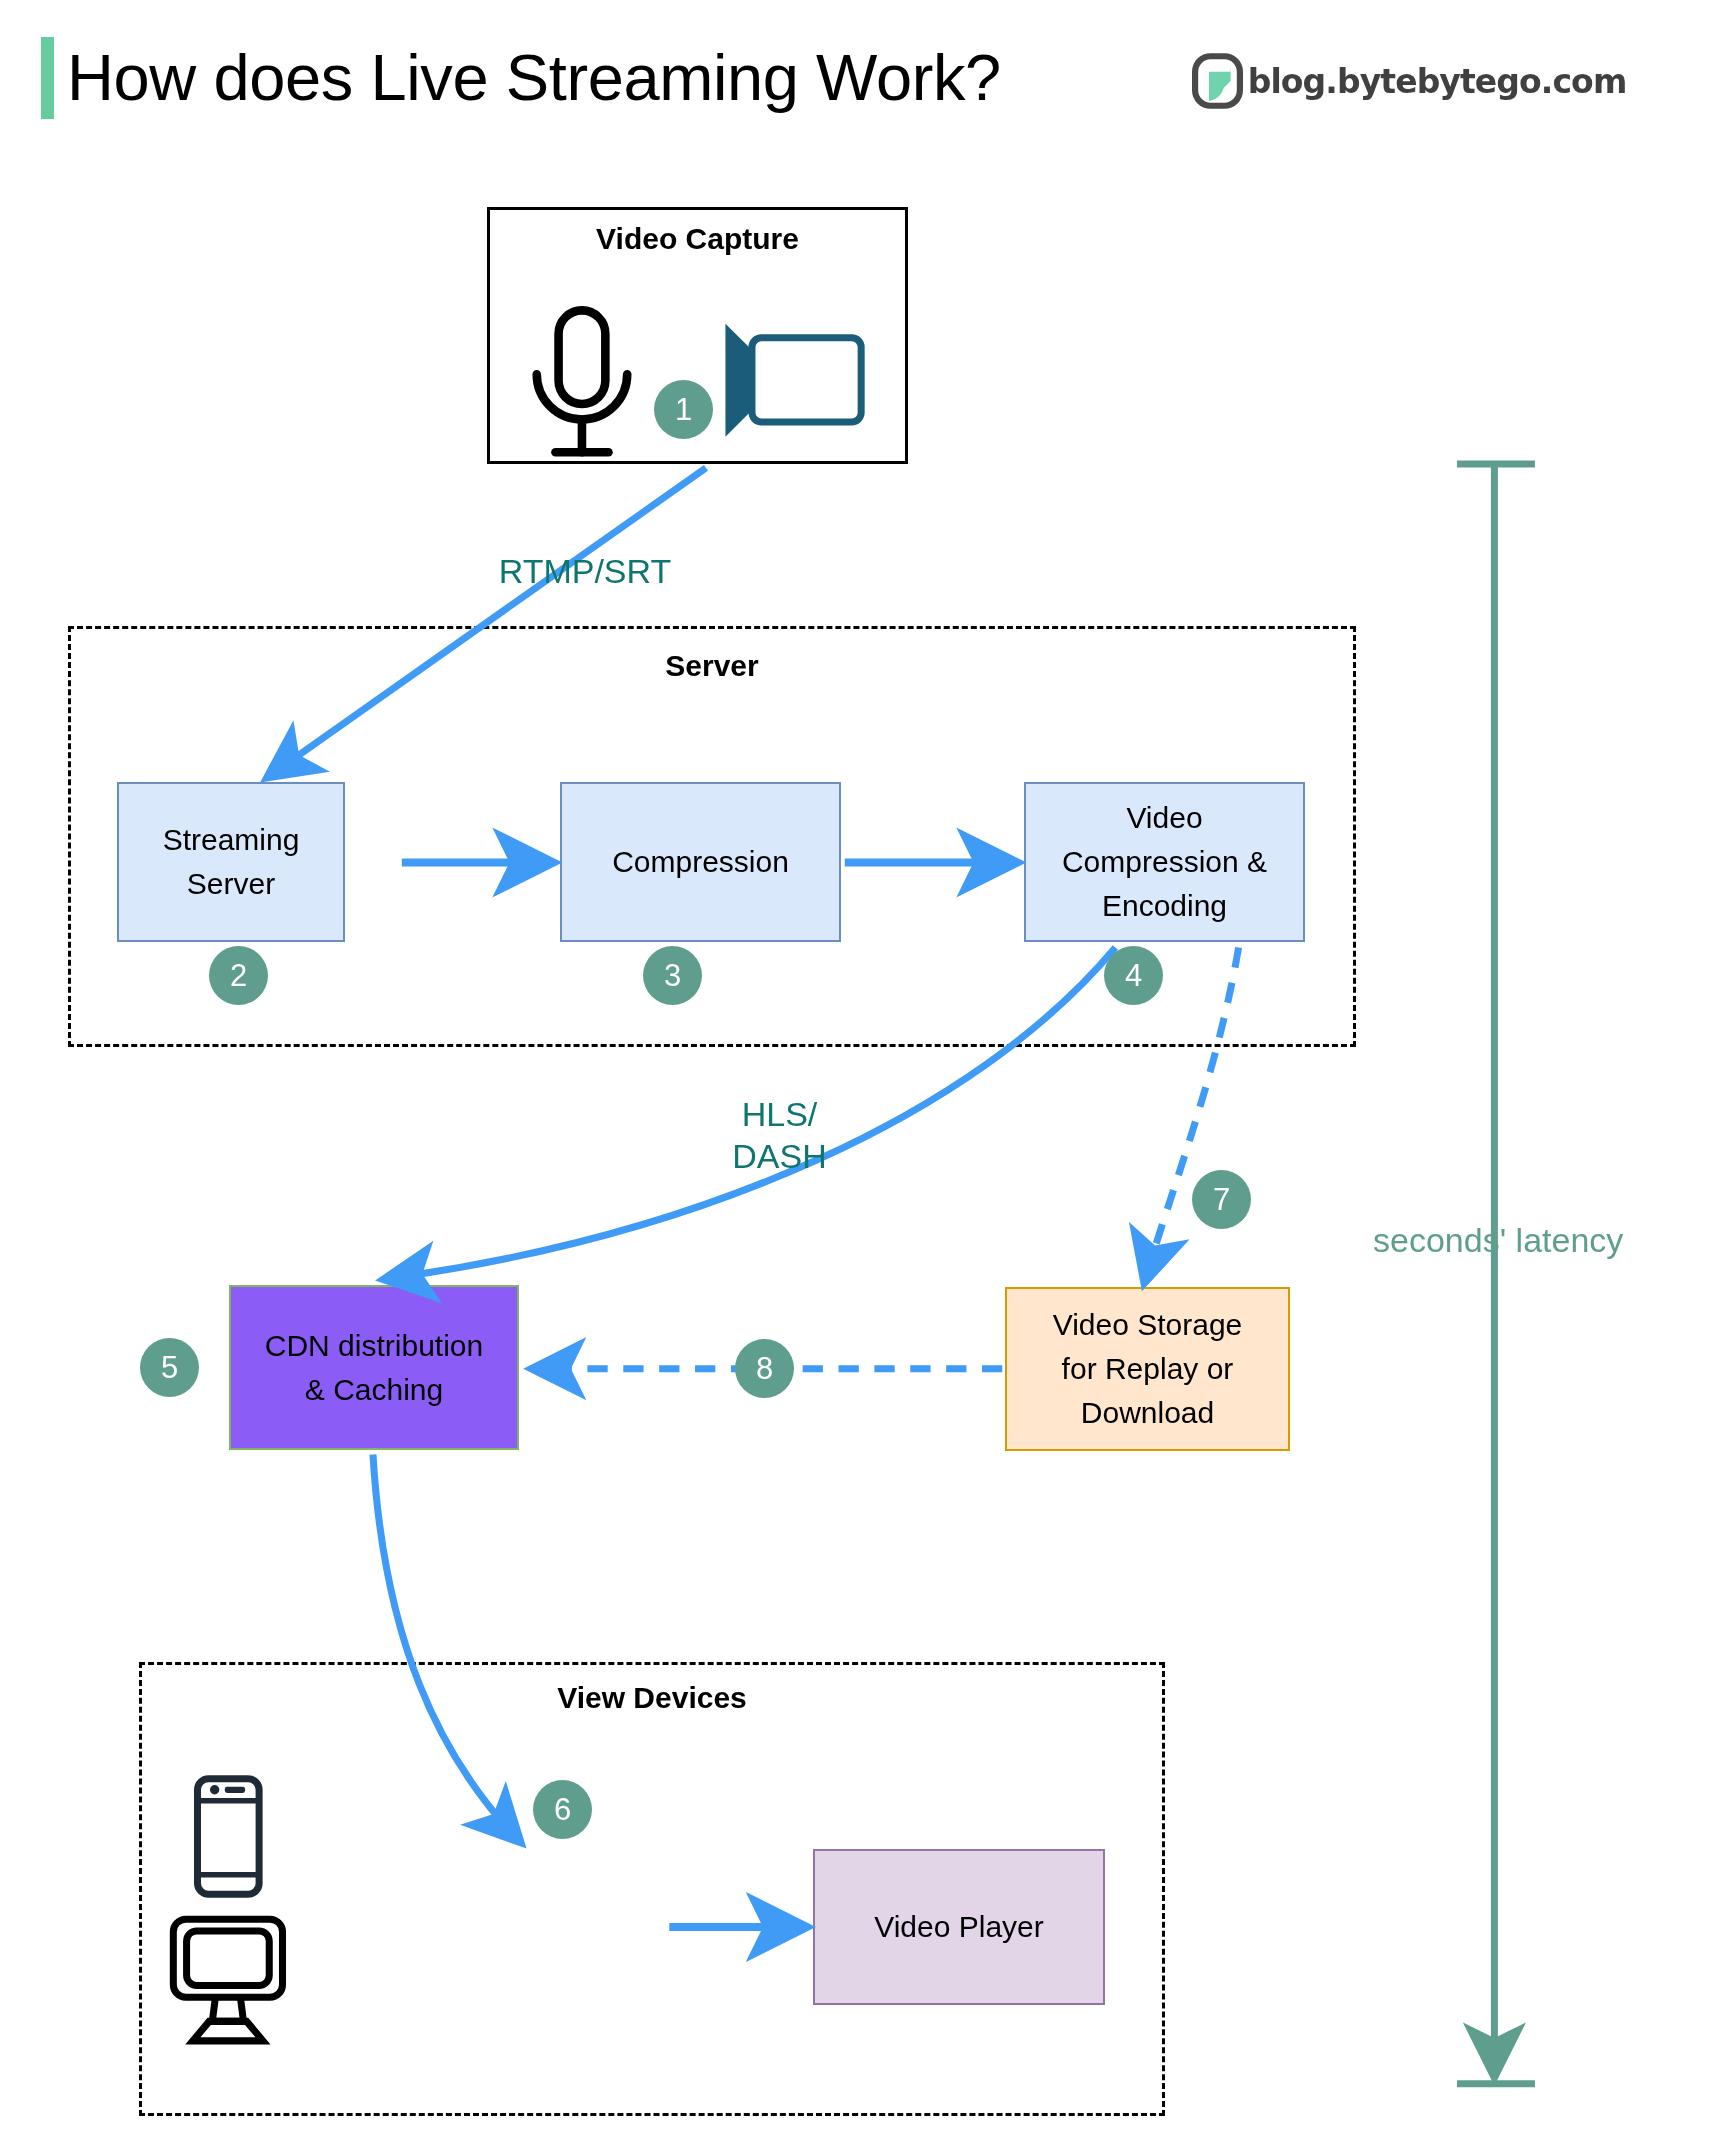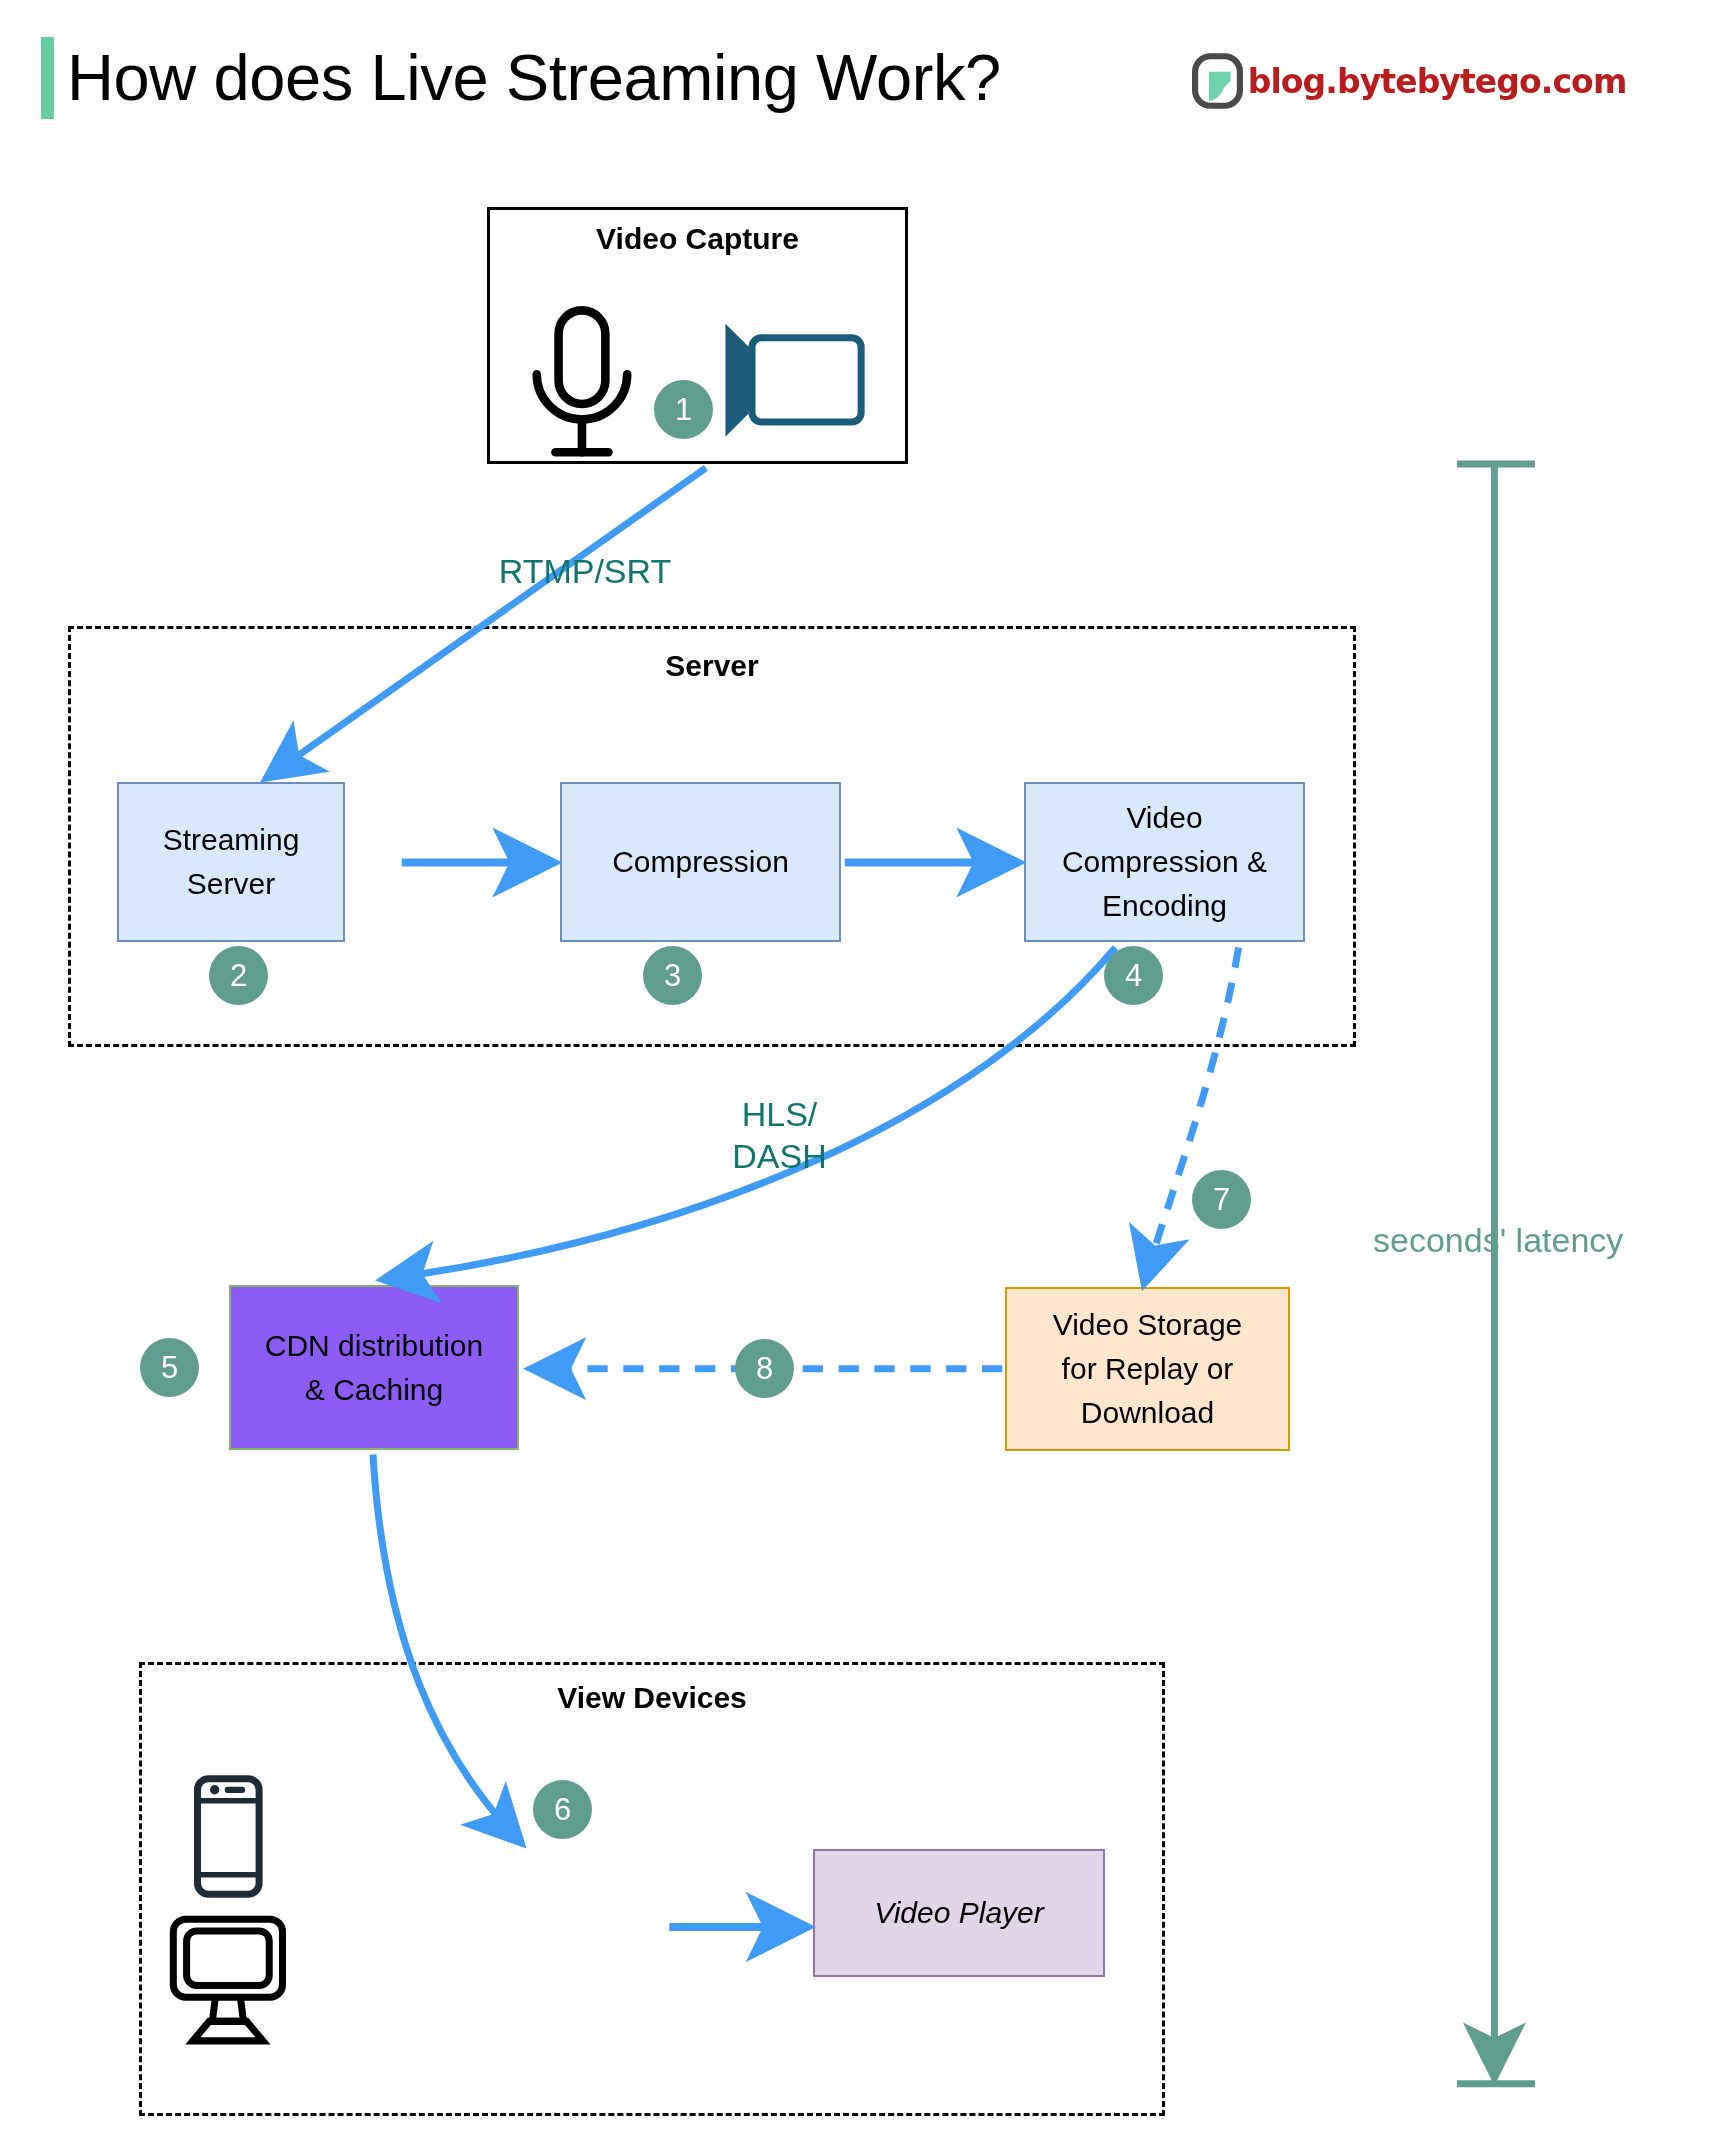--- a/index.html
+++ b/index.html
@@ -42,21 +42,21 @@
     left: 1192px;
     top: 53px;
     display: flex;
     align-items: center;
     gap: 4.7px;
   }
   .brand-logo { width: 51px; height: 56px; display: block; }
   .brand-text {
     font-size: 33px;
     font-weight: bold;
-    color: #b91c1c;
+    color: #404040;
     letter-spacing: -0.9px;
     white-space: nowrap;
     font-family: "DejaVu Sans", sans-serif;
   }
 
   
   .node {
     position: absolute;
     box-sizing: border-box;
     display: flex;
@@ -194,21 +194,21 @@
   <div class="node node-orange" style="left:1005px; top:1287px; width:285px; height:164px;">
     <span style="white-space:pre-line">Video Storage
 for Replay or
 Download</span>
   </div>
 
   <div class="group" style="left:139px; top:1662px; width:1026px; height:454px;"></div>
   <div class="group-title" style="left:139px; top:1681px; width:1026px;">View Devices</div>
 
 
-  <div class="node node-purple" style="left:813px; top:1849px; width:292px; height:128px;font-style:italic;">
+  <div class="node node-purple" style="left:813px; top:1849px; width:292px; height:156px;">
     <span style="white-space:pre-line">Video Player</span>
   </div>
 
   <svg class="layer icons" viewBox="0 0 2223 2730">
 
     <g fill="none" stroke="#000000" stroke-width="11" stroke-linecap="round">
       <rect x="716" y="398" width="60" height="120" rx="30" ry="30"></rect>
       <path d="M688 480 a58 58 0 0 0 116 0"></path>
       <line x1="746" y1="538" x2="746" y2="580"></line>
       <line x1="712" y1="580" x2="780" y2="580"></line>

